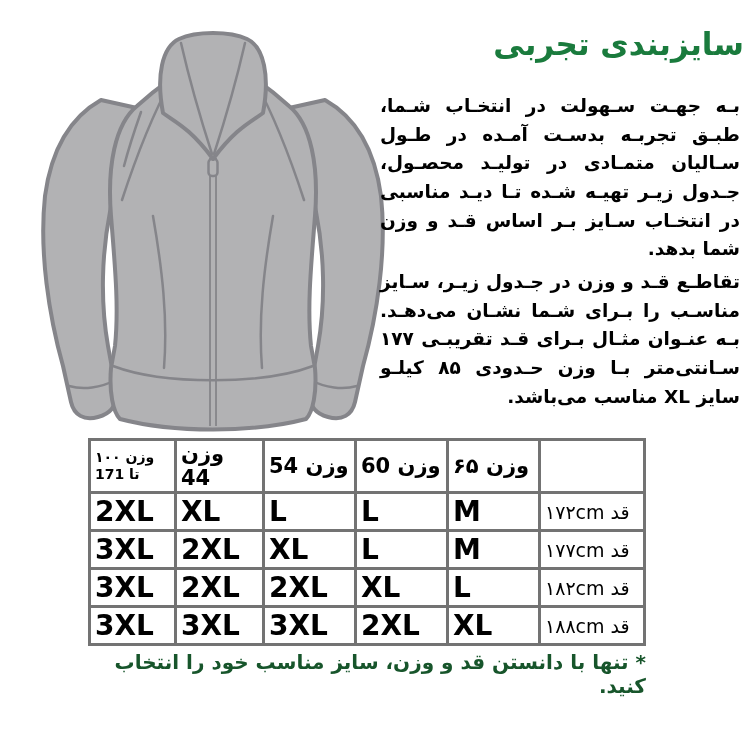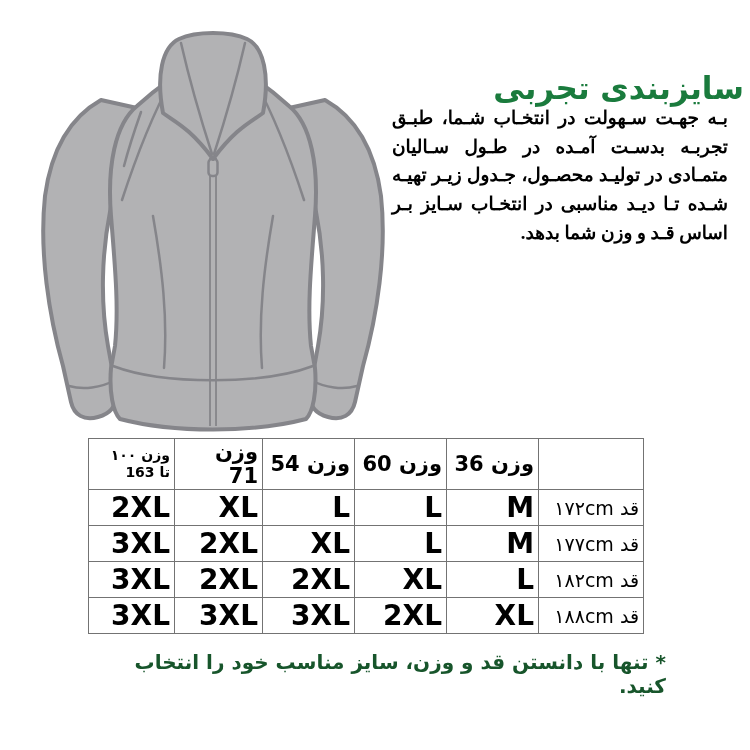--- a/index.html
+++ b/index.html
@@ -16,47 +16,47 @@
   }
   .jacket{
     position:absolute;left:22px;top:16px;width:382px;height:420px;
   }
   .jacket .fillshape{fill:var(--jacket-fill);stroke:var(--jacket-outline);stroke-width:4;stroke-linejoin:round;}
   .jacket .seam{fill:none;stroke:var(--jacket-outline);stroke-width:2.5;stroke-linecap:round;}
   .jacket .zip{fill:none;stroke:var(--jacket-outline);stroke-width:1.8;}
   .page-title{
     position:absolute;top:26px;right:6px;width:420px;
     direction:rtl;text-align:right;
-    font-size:31px;font-weight:bold;color:var(--accent-green);margin-top:44px;
+    font-size:31px;font-weight:bold;color:var(--accent-green);
   }
   .text-col{
     position:absolute;top:88px;right:6px;width:368px;
     direction:rtl;text-align:justify;
     font-size:18.5px;line-height:1.55;font-weight:bold;color:#000;
   }
-  .text-col p{margin:16px;font-family:Liberation Serif, serif;}
+  .text-col p{margin:4px;}
   .size-table{
     position:absolute;top:438px;left:88px;
     direction:rtl;border-collapse:collapse;background:#fff;
   }
   .size-table th,.size-table td{
-    border:1px solid #737373;text-align:right;vertical-align:middle;
+    border:3px solid #737373;text-align:left;vertical-align:middle;
     height:36px;padding:1px 4px;color:#000;
   }
   .size-table .corner{width:105px;}
   .size-table .wcol{width:92px;}
   .size-table .wcol-narrow{width:88px;}
   .size-table .wcol-wide{width:86px;}
   th.weight-header{font-size:21px;font-weight:bold;}
   th.weight-header-small{font-size:14px;font-weight:bold;line-height:1.2;}
   th.weight-header-small span{display:block;}
   td.height-label{font-size:19px;font-weight:normal;white-space:nowrap;}
   td.size-value{font-size:28px;font-weight:bold;font-family:"DejaVu Sans",sans-serif;direction:ltr;}
   .footnote{
-    position:absolute;top:650px;right:84px;width:575px;
+    position:absolute;top:650px;right:104px;width:575px;
     direction:rtl;text-align:right;
     font-size:20px;font-weight:bold;color:var(--footnote-green);
   }
 </style>
 </head>
 <body>
 
 <div class="page">
 
   <svg class="jacket" viewBox="0 0 380 420" aria-hidden="true">
@@ -85,41 +85,42 @@
 
     <path class="fillshape" d="M140,97 C133,60 139,31 156,23 C173,15 207,15 224,23 C241,31 247,60 240,97 C228,106 213,112 190,143 C167,112 152,106 140,97 Z"></path>
     <path class="seam" d="M158,27 C166,62 178,104 189,138"></path>
     <path class="seam" d="M222,27 C214,62 202,104 191,138"></path>
   </svg>
 
   <h1 class="page-title">سایزبندی تجربی</h1>
 
   <div class="text-col">
     <p>بـه جهـت سـهولت در انتخـاب شـما، طبـق تجربـه بدسـت آمـده در طـول سـالیان متمـادی در تولیـد محصـول، جـدول زیـر تهیـه شـده تـا دیـد مناسبی در انتخـاب سـایز بـر اساس قـد و وزن شما بدهد.</p>
+    <p>تقاطـع قـد و وزن در جـدول زیـر، سـایز مناسـب را بـرای شـما نشـان می‌دهـد. بـه عنـوان مثـال بـرای قـد تقریبـی ۱۷۷ سـانتی‌متر بـا وزن حـدودی ۸۵ کیلـو سایز XL مناسب می‌باشد.</p>
   </div>
 
   <table class="size-table">
     <colgroup>
       <col class="corner">
         <col class="wcol">
         <col class="wcol">
         <col class="wcol">
         <col class="wcol-narrow">
         <col class="wcol-wide">
     </colgroup>
     <thead>
       <tr>
         <th class="corner"></th>
-        <th class="weight-header">وزن 36</th>
+        <th class="weight-header">وزن ۶۵</th>
         <th class="weight-header">وزن 60</th>
         <th class="weight-header">وزن 54</th>
-        <th class="weight-header">وزن 71</th>
+        <th class="weight-header">وزن 44</th>
         <th class="weight-header-small">
           <span>وزن ۱۰۰</span>
-          <span>تا 163</span>
+          <span>تا 171</span>
         </th>
       </tr>
     </thead>
     <tbody>
       <tr>
         <td class="height-label">قد ۱۷۲cm</td>
         <td class="size-value">M</td>
         <td class="size-value">L</td>
         <td class="size-value">L</td>
         <td class="size-value">XL</td>

